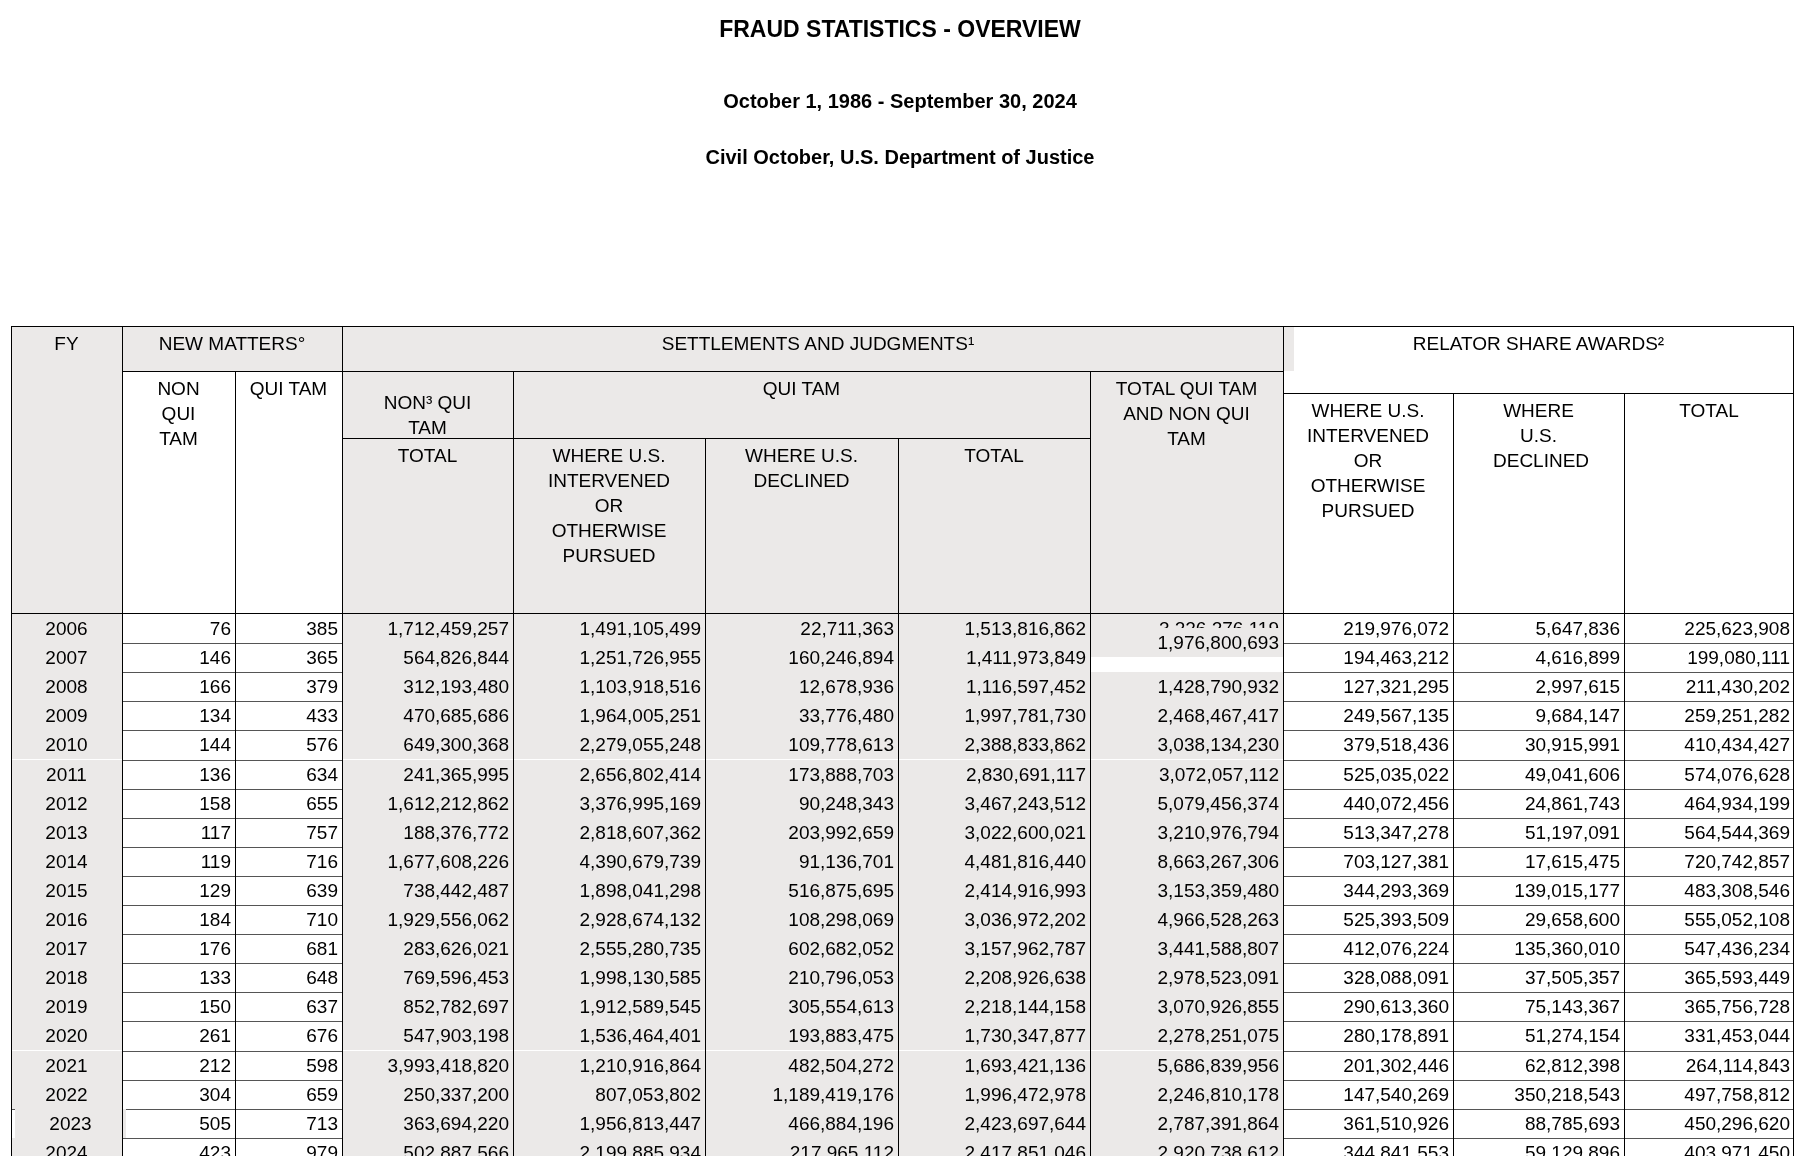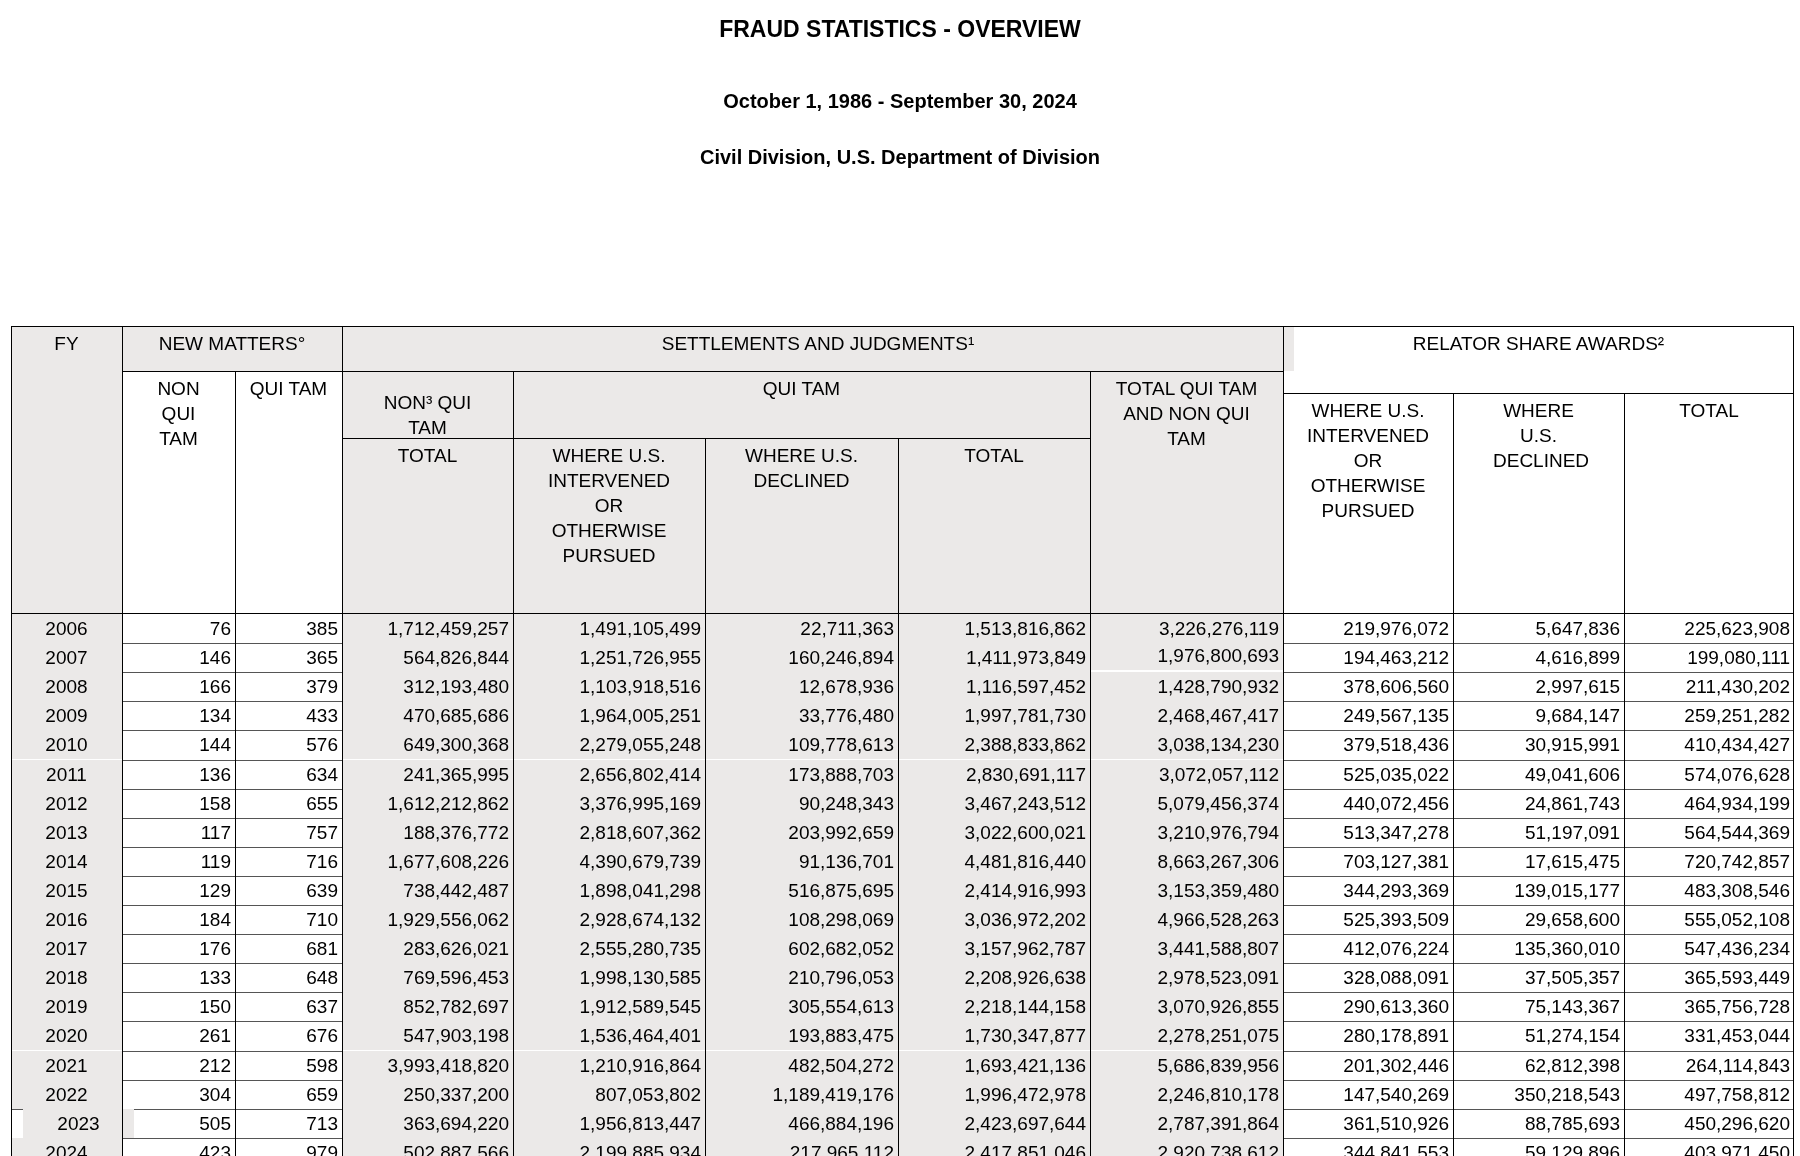--- a/index.html
+++ b/index.html
@@ -17,21 +17,21 @@
   .num { text-align: right; padding-right: 4px; }
   .yr { text-align: center; }
   .ln { position: absolute; background: #000; }
   .lnr { position: absolute; background: #555; }
 </style>
 </head>
 <body>
 
 <div id="t1" class="title">FRAUD STATISTICS - OVERVIEW</div>
 <div id="t2" class="title">October 1, 1986 - September 30, 2024</div>
-<div id="t3" class="title">Civil Division, U.S. Department of Division</div>
+<div id="t3" class="title">Civil October, U.S. Department of Justice</div>
 
 <div class="tbl" id="tbl">
 
   <div class="cell hdr gray" style="left:0;top:0;width:111px;height:287px;">FY</div>
   <div class="cell hdr gray" style="left:111px;top:0;width:220px;height:45px;">NEW MATTERS°</div>
   <div class="cell hdr" style="left:111px;top:45px;width:113px;height:242px;padding:5px 20px 0;">NON QUI TAM</div>
   <div class="cell hdr" style="left:224px;top:45px;width:107px;height:242px;">QUI TAM</div>
   <div class="cell hdr gray" style="left:331px;top:0;width:952px;height:45px;">SETTLEMENTS AND JUDGMENTS¹</div>
   <div class="cell hdr gray" style="left:331px;top:45px;width:171px;height:67px;padding:19px 40px 0;">NON³ QUI TAM</div>
   <div class="cell hdr gray" style="left:331px;top:112px;width:171px;height:175px;">TOTAL</div>
@@ -61,36 +61,36 @@
         <div class="lnr" style="left: 0px; width: 1783px; height: 1px; top: 317.1px;"></div>
       </div>
       <div>
         <div class="cell yr gray" style="left: 0px; width: 111px; top: 317.1px; height: 29.1px; line-height: 29.1px;">2007</div>
         <div class="cell num" style="left: 111px; width: 113px; top: 317.1px; height: 29.1px; line-height: 29.1px;">146</div>
         <div class="cell num" style="left: 224px; width: 107px; top: 317.1px; height: 29.1px; line-height: 29.1px;">365</div>
         <div class="cell num gray" style="left: 331px; width: 171px; top: 317.1px; height: 29.1px; line-height: 29.1px;">564,826,844</div>
         <div class="cell num gray" style="left: 502px; width: 192px; top: 317.1px; height: 29.1px; line-height: 29.1px;">1,251,726,955</div>
         <div class="cell num gray" style="left: 694px; width: 193px; top: 317.1px; height: 29.1px; line-height: 29.1px;">160,246,894</div>
         <div class="cell num gray" style="left: 887px; width: 192px; top: 317.1px; height: 29.1px; line-height: 29.1px;">1,411,973,849</div>
-        <div class="cell num gray" style="left: 1079px; width: 193px; top: 315px; height: 29.1px; line-height: 29.1px;">1,976,800,693</div>
+        <div class="cell num gray" style="left: 1079px; width: 193px; top: 302px; height: 29.1px; line-height: 29.1px;">1,976,800,693</div>
         <div class="cell num" style="left: 1272px; width: 170px; top: 317.1px; height: 29.1px; line-height: 29.1px;">194,463,212</div>
         <div class="cell num" style="left: 1442px; width: 171px; top: 317.1px; height: 29.1px; line-height: 29.1px;">4,616,899</div>
         <div class="cell num" style="left: 1613px; width: 170px; top: 317.1px; height: 29.1px; line-height: 29.1px;">199,080,111</div>
         <div class="lnr" style="left: 0px; width: 1783px; height: 1px; top: 346.2px;"></div>
       </div>
       <div>
         <div class="cell yr gray" style="left: 0px; width: 111px; top: 346.2px; height: 29.1px; line-height: 29.1px;">2008</div>
         <div class="cell num" style="left: 111px; width: 113px; top: 346.2px; height: 29.1px; line-height: 29.1px;">166</div>
         <div class="cell num" style="left: 224px; width: 107px; top: 346.2px; height: 29.1px; line-height: 29.1px;">379</div>
         <div class="cell num gray" style="left: 331px; width: 171px; top: 346.2px; height: 29.1px; line-height: 29.1px;">312,193,480</div>
         <div class="cell num gray" style="left: 502px; width: 192px; top: 346.2px; height: 29.1px; line-height: 29.1px;">1,103,918,516</div>
         <div class="cell num gray" style="left: 694px; width: 193px; top: 346.2px; height: 29.1px; line-height: 29.1px;">12,678,936</div>
         <div class="cell num gray" style="left: 887px; width: 192px; top: 346.2px; height: 29.1px; line-height: 29.1px;">1,116,597,452</div>
         <div class="cell num gray" style="left: 1079px; width: 193px; top: 346.2px; height: 29.1px; line-height: 29.1px;">1,428,790,932</div>
-        <div class="cell num" style="left: 1272px; width: 170px; top: 346.2px; height: 29.1px; line-height: 29.1px;">378,606,560</div>
+        <div class="cell num" style="left: 1272px; width: 170px; top: 346.2px; height: 29.1px; line-height: 29.1px;">127,321,295</div>
         <div class="cell num" style="left: 1442px; width: 171px; top: 346.2px; height: 29.1px; line-height: 29.1px;">2,997,615</div>
         <div class="cell num" style="left: 1613px; width: 170px; top: 346.2px; height: 29.1px; line-height: 29.1px;">211,430,202</div>
         <div class="lnr" style="left: 0px; width: 1783px; height: 1px; top: 375.3px;"></div>
       </div>
       <div>
         <div class="cell yr gray" style="left: 0px; width: 111px; top: 375.3px; height: 29.1px; line-height: 29.1px;">2009</div>
         <div class="cell num" style="left: 111px; width: 113px; top: 375.3px; height: 29.1px; line-height: 29.1px;">134</div>
         <div class="cell num" style="left: 224px; width: 107px; top: 375.3px; height: 29.1px; line-height: 29.1px;">433</div>
         <div class="cell num gray" style="left: 331px; width: 171px; top: 375.3px; height: 29.1px; line-height: 29.1px;">470,685,686</div>
         <div class="cell num gray" style="left: 502px; width: 192px; top: 375.3px; height: 29.1px; line-height: 29.1px;">1,964,005,251</div>
@@ -278,21 +278,21 @@
         <div class="cell num gray" style="left: 502px; width: 192px; top: 753.6px; height: 29.1px; line-height: 29.1px;">807,053,802</div>
         <div class="cell num gray" style="left: 694px; width: 193px; top: 753.6px; height: 29.1px; line-height: 29.1px;">1,189,419,176</div>
         <div class="cell num gray" style="left: 887px; width: 192px; top: 753.6px; height: 29.1px; line-height: 29.1px;">1,996,472,978</div>
         <div class="cell num gray" style="left: 1079px; width: 193px; top: 753.6px; height: 29.1px; line-height: 29.1px;">2,246,810,178</div>
         <div class="cell num" style="left: 1272px; width: 170px; top: 753.6px; height: 29.1px; line-height: 29.1px;">147,540,269</div>
         <div class="cell num" style="left: 1442px; width: 171px; top: 753.6px; height: 29.1px; line-height: 29.1px;">350,218,543</div>
         <div class="cell num" style="left: 1613px; width: 170px; top: 753.6px; height: 29.1px; line-height: 29.1px;">497,758,812</div>
         <div class="lnr" style="left: 0px; width: 1783px; height: 1px; top: 782.7px;"></div>
       </div>
       <div>
-        <div class="cell yr gray" style="left: 12px; width: 111px; top: 782.7px; height: 29.1px; line-height: 29.1px;">2023</div>
+        <div class="cell yr gray" style="left: 4px; width: 111px; top: 782.7px; height: 29.1px; line-height: 29.1px;">2023</div>
         <div class="cell num" style="left: 111px; width: 113px; top: 782.7px; height: 29.1px; line-height: 29.1px;">505</div>
         <div class="cell num" style="left: 224px; width: 107px; top: 782.7px; height: 29.1px; line-height: 29.1px;">713</div>
         <div class="cell num gray" style="left: 331px; width: 171px; top: 782.7px; height: 29.1px; line-height: 29.1px;">363,694,220</div>
         <div class="cell num gray" style="left: 502px; width: 192px; top: 782.7px; height: 29.1px; line-height: 29.1px;">1,956,813,447</div>
         <div class="cell num gray" style="left: 694px; width: 193px; top: 782.7px; height: 29.1px; line-height: 29.1px;">466,884,196</div>
         <div class="cell num gray" style="left: 887px; width: 192px; top: 782.7px; height: 29.1px; line-height: 29.1px;">2,423,697,644</div>
         <div class="cell num gray" style="left: 1079px; width: 193px; top: 782.7px; height: 29.1px; line-height: 29.1px;">2,787,391,864</div>
         <div class="cell num" style="left: 1272px; width: 170px; top: 782.7px; height: 29.1px; line-height: 29.1px;">361,510,926</div>
         <div class="cell num" style="left: 1442px; width: 171px; top: 782.7px; height: 29.1px; line-height: 29.1px;">88,785,693</div>
         <div class="cell num" style="left: 1613px; width: 170px; top: 782.7px; height: 29.1px; line-height: 29.1px;">450,296,620</div>

